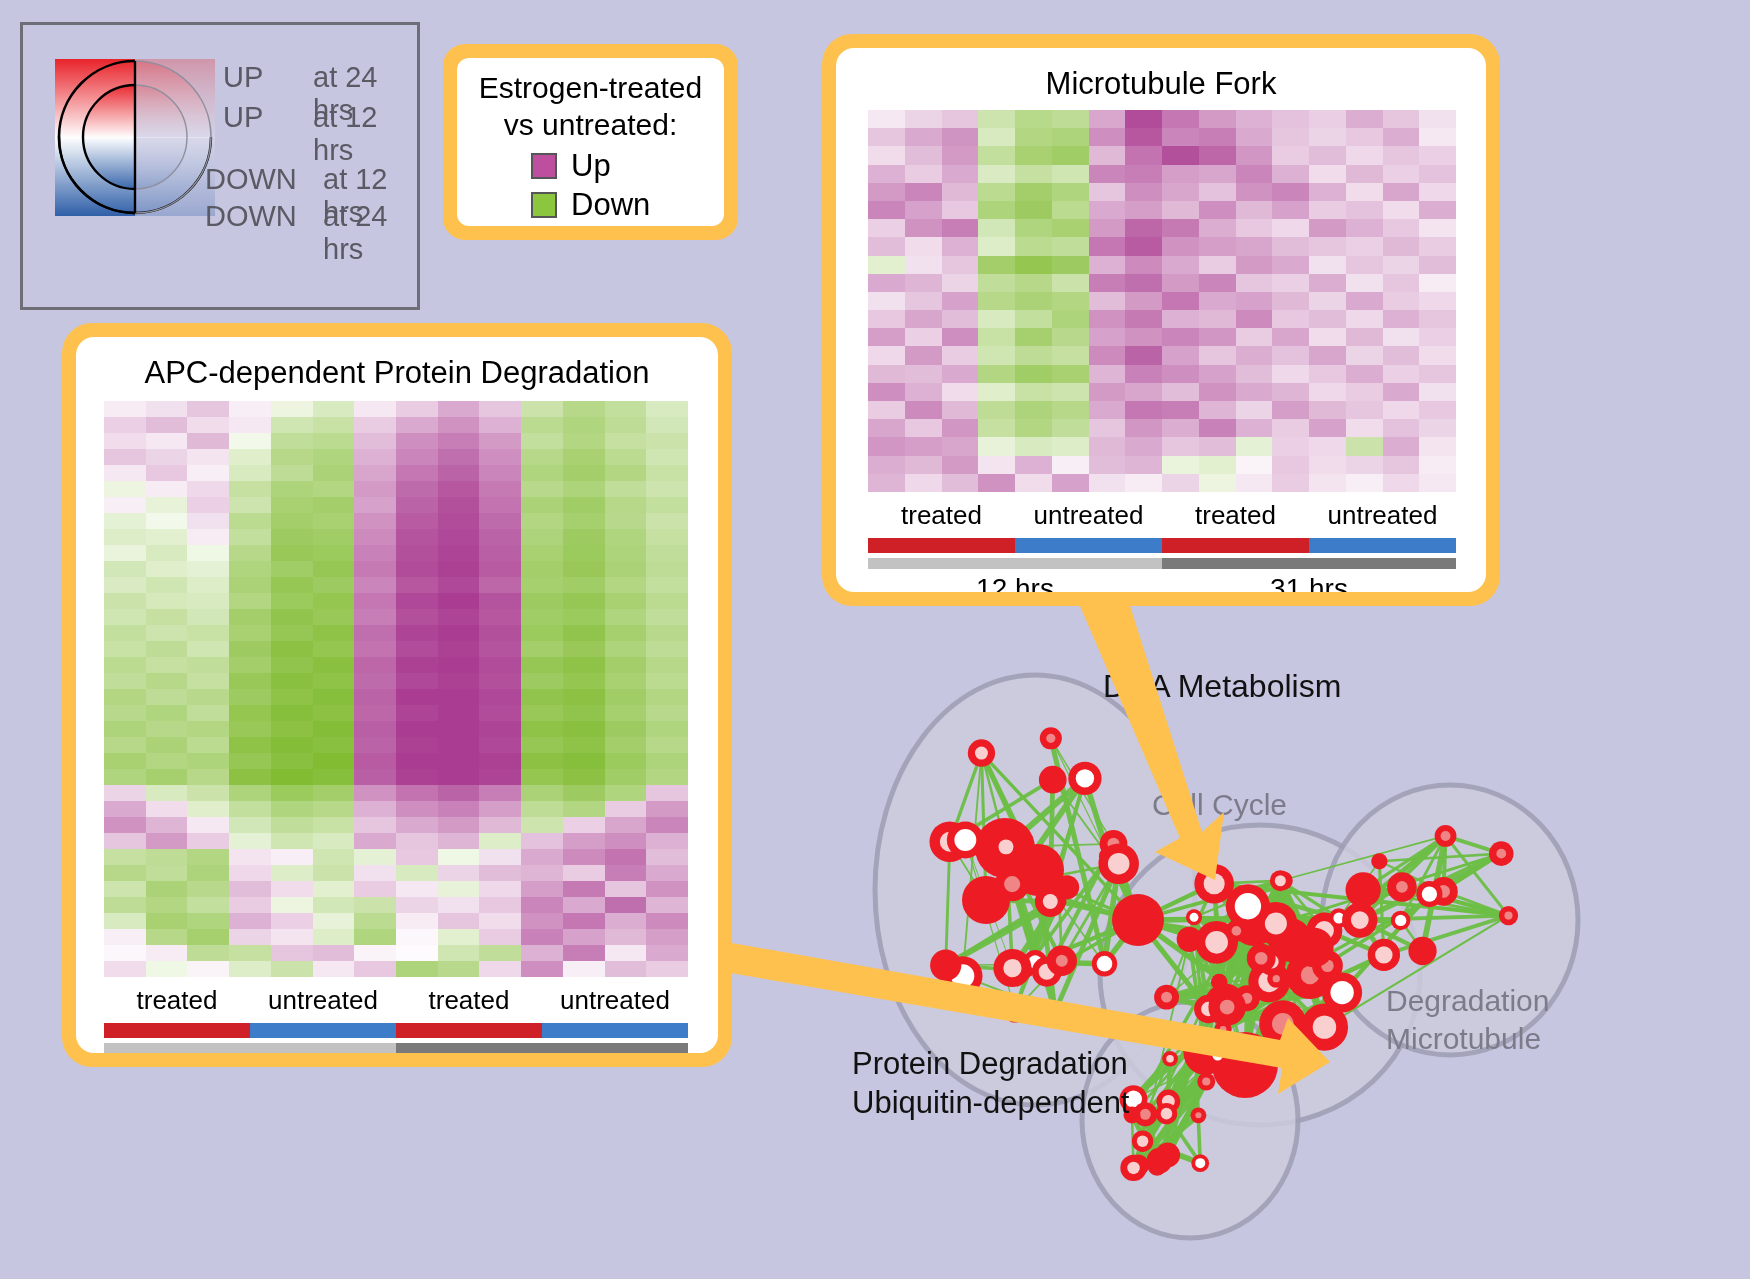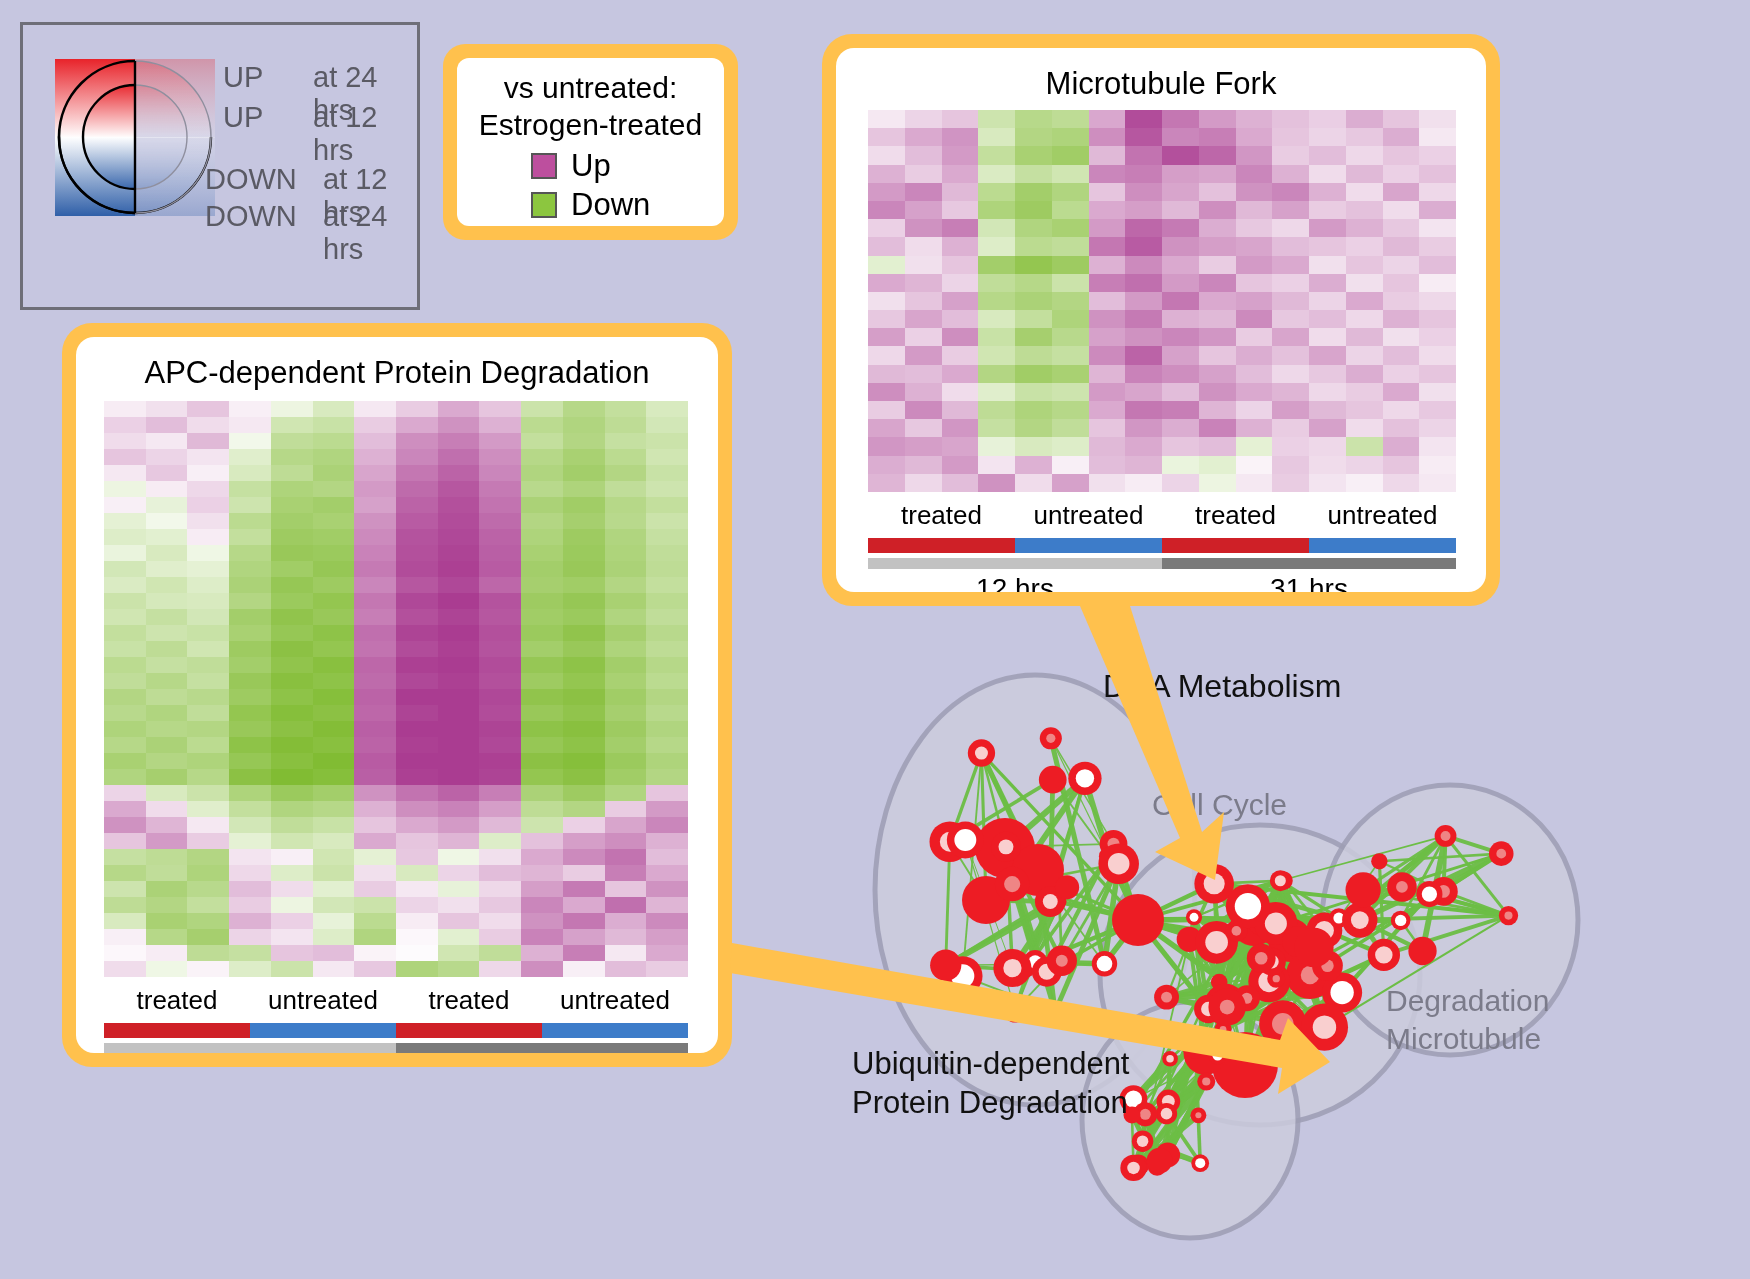--- a/index.html
+++ b/index.html
@@ -146,22 +146,22 @@
     <span class="ck-text" style="left:290px;top:76px;">at 12 hrs</span>
     <span class="ck-text" style="left:182px;top:138px;">DOWN</span>
     <span class="ck-text" style="left:300px;top:138px;">at 12 hrs</span>
     <span class="ck-text" style="left:182px;top:175px;">DOWN</span>
     <span class="ck-text" style="left:300px;top:175px;">at 24 hrs</span>
   </div>
 
   <div class="panel" id="legend-panel">
     <div class="panel-inner">
       <div id="legend-title">
+        <div>Estrogen-treated</div>
         <div>vs untreated:</div>
-        <div>Estrogen-treated</div>
       </div>
       <div class="leg-row" style="top:92px;">
         <i class="leg-sw" id="sw-up" style="background: rgb(189, 79, 158);"></i>
         <span class="leg-lbl">Up</span>
       </div>
       <div class="leg-row" style="top:131px;">
         <i class="leg-sw" id="sw-down" style="background: rgb(140, 198, 63);"></i>
         <span class="leg-lbl">Down</span>
       </div>
     </div>
@@ -1565,22 +1565,22 @@
         <circle cx="343.53199523170593" cy="547.892632427695" r="6.254051219672323" fill="#f9cfcf"></circle>
         <circle cx="348" cy="300" r="26" fill="#ed1c24"></circle>
       </svg>
     <div class="netlabel" id="lbl-dna">DNA Metabolism</div>
     <div class="netlabel" id="lbl-cc">Cell Cycle</div>
     <div class="netlabel" id="lbl-mt">
       <div>Degradation</div>
       <div>Microtubule</div>
     </div>
     <div class="netlabel" id="lbl-ub">
+      <div>Protein Degradation</div>
       <div>Ubiquitin-dependent</div>
-      <div>Protein Degradation</div>
     </div>
   </div>
 
   <svg id="connectors" style="position:absolute;left:0;top:0;width:1750px;height:1279px;pointer-events:none;">
     <polygon points="1080,606 1130,606 1202,832 1224,812 1215,880 1155,852 1180,838" fill="#ffc14d"></polygon>
     <polygon points="732,943 1280,1040 1288,1018 1330,1062 1278,1094 1282,1068 730,973" fill="#ffc14d"></polygon>
   </svg>
 
 </div>
 

